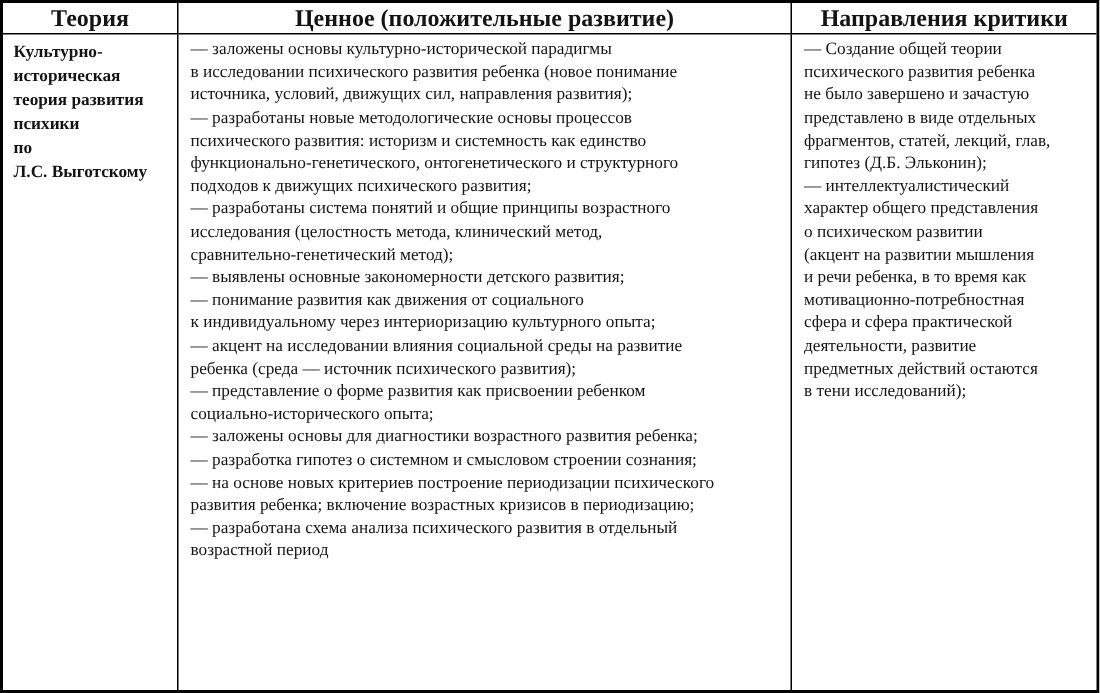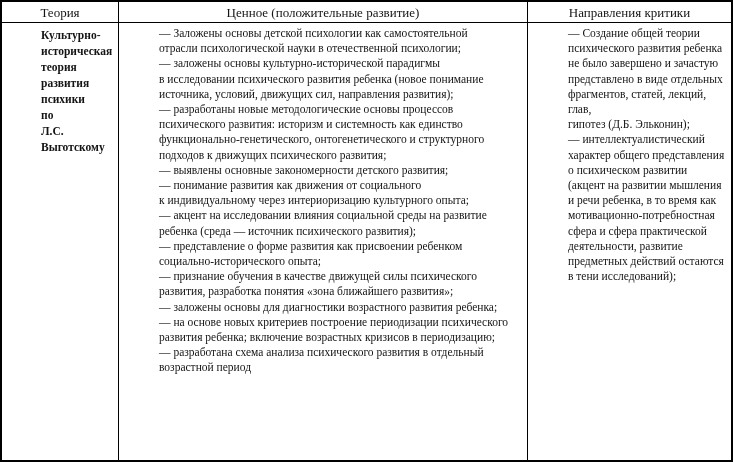--- a/index.html
+++ b/index.html
@@ -24,30 +24,29 @@
     background: #ffffff;
     color: #141414;
     font-family: "Liberation Serif", "DejaVu Serif", serif;
   }
   .hcell {
     box-sizing: border-box;
     border-bottom: 1px solid #000000;
     display: flex;
     align-items: center;
     justify-content: center;
-    font-weight: normal;
-    font-size: 13px;
+    font-weight: bold;
+    font-size: 16px;
     line-height: 13px;
     text-align: center;
     overflow: hidden;
   }
   .bcell {
     box-sizing: border-box;
     overflow: hidden;
-    margin-left: 32px;
   }
   .v-line {
     border-right: 1px solid #000000;
   }
   .theory-cell {
     padding: 4px 4px 0 7px;
     font-weight: bold;
     font-size: 11.5px;
     line-height: 16px;
     white-space: pre-line;
@@ -74,39 +73,39 @@
 
     <div class="hcell">Направления критики</div>
 
     <div class="bcell v-line theory-cell">Культурно-историческая
 теория развития
 психики
 по
 Л.С. Выготскому</div>
 
     <div class="bcell v-line items-cell">
-        <p class="cell-item">— Заложены основы детской психологии как самостоятельной
-отрасли психологической науки в отечественной психологии;</p>
         <p class="cell-item">— заложены основы культурно-исторической парадигмы
 в исследовании психического развития ребенка (новое понимание
 источника, условий, движущих сил, направления развития);</p>
         <p class="cell-item">— разработаны новые методологические основы процессов
 психического развития: историзм и системность как единство
 функционально-генетического, онтогенетического и структурного
 подходов к движущих психического развития;</p>
+        <p class="cell-item">— разработаны система понятий и общие принципы возрастного
+исследования (целостность метода, клинический метод,
+сравнительно-генетический метод);</p>
         <p class="cell-item">— выявлены основные закономерности детского развития;</p>
         <p class="cell-item">— понимание развития как движения от социального
 к индивидуальному через интериоризацию культурного опыта;</p>
         <p class="cell-item">— акцент на исследовании влияния социальной среды на развитие
 ребенка (среда — источник психического развития);</p>
         <p class="cell-item">— представление о форме развития как присвоении ребенком
 социально-исторического опыта;</p>
-        <p class="cell-item">— признание обучения в качестве движущей силы психического
-развития, разработка понятия «зона ближайшего развития»;</p>
         <p class="cell-item">— заложены основы для диагностики возрастного развития ребенка;</p>
+        <p class="cell-item">— разработка гипотез о системном и смысловом строении сознания;</p>
         <p class="cell-item">— на основе новых критериев построение периодизации психического
 развития ребенка; включение возрастных кризисов в периодизацию;</p>
         <p class="cell-item">— разработана схема анализа психического развития в отдельный
 возрастной период</p>
       </div>
 
     <div class="bcell items-cell">
         <p class="cell-item">— Создание общей теории
 психического развития ребенка
 не было завершено и зачастую

